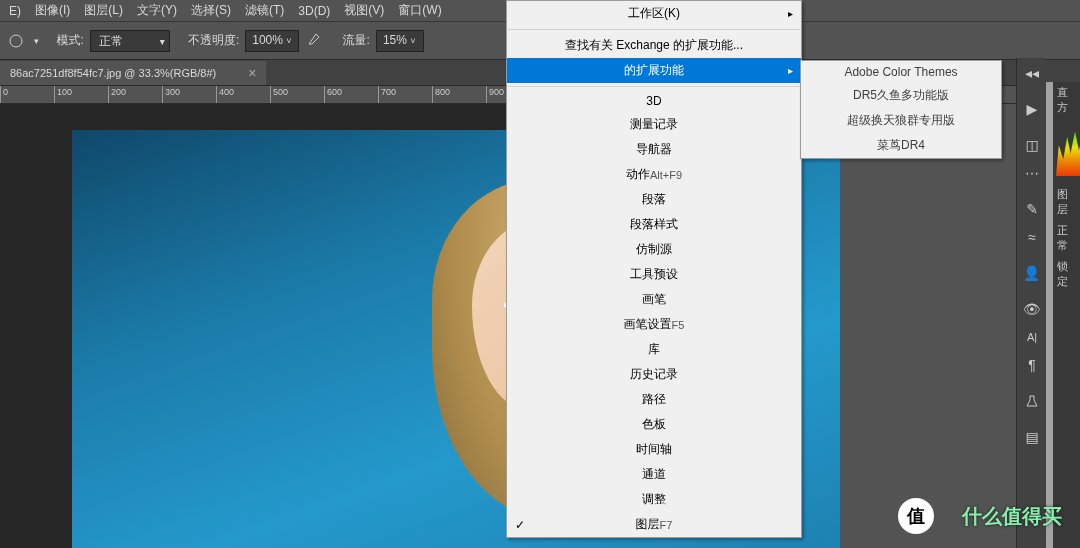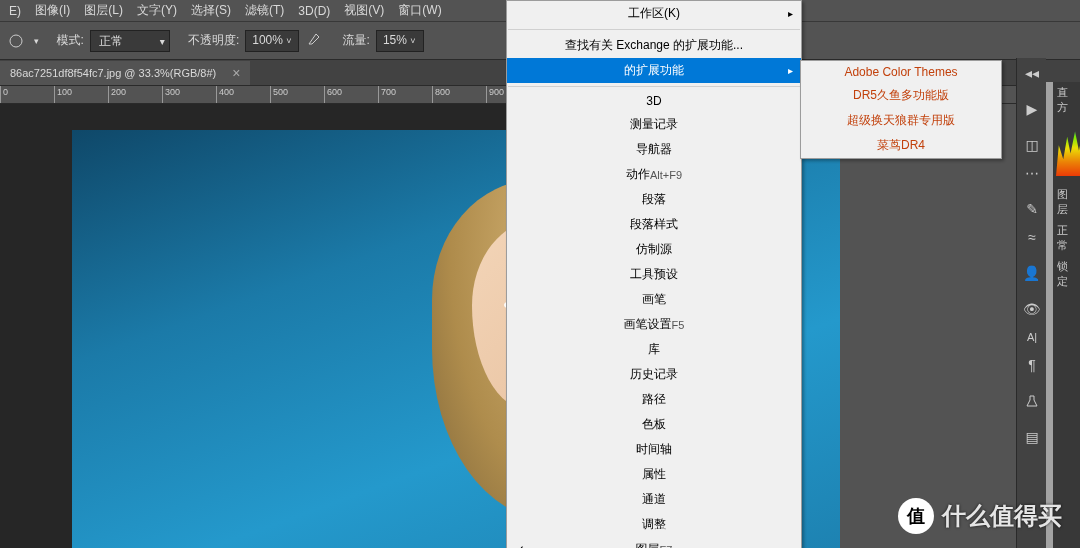--- a/index.html
+++ b/index.html
@@ -10,21 +10,21 @@
     
     .options-bar { height: 38px; background: #535353; display: flex; align-items: center; padding-left: 4px; border-bottom: 1px solid #2a2a2a; gap: 6px; }
     .tool-icon { width: 24px; height: 24px; display: flex; align-items: center; justify-content: center; }
     .dropdown { background: #3a3a3a; border: 1px solid #222; padding: 2px 20px 2px 8px; position: relative; height: 22px; line-height: 17px; min-width: 80px; }
     .dropdown::after { content: "▾"; position: absolute; right: 4px; top: 2px; font-size: 10px; }
     .opt-label { margin-left: 12px; }
     .opt-val { background: #3a3a3a; border: 1px solid #222; padding: 2px 6px; min-width: 48px; display: inline-block; text-align: left; height: 22px; }
     .slider-icon { display: inline-block; width: 20px; text-align: center; }
     
     .tab-bar { height: 26px; background: #424242; display: flex; align-items: center; border-bottom: 1px solid #2a2a2a; }
-    .doc-tab { background: #535353; padding: 4px 10px; display: flex; align-items: center; gap: 16px; font-size: 11px; }
+    .doc-tab { background: #535353; padding: 4px 10px; display: flex; align-items: center; gap: 32px; font-size: 11px; }
     .tab-close { color: #aaa; font-size: 14px; cursor: pointer; }
     .ruler-h { position: absolute; top: 86px; left: 0; right: 0; height: 18px; background: #535353; border-bottom: 1px solid #2a2a2a; overflow: hidden; display: flex; }
     .ruler-tick { position: relative; border-left: 1px solid #999; height: 18px; }
     .ruler-tick span { position: absolute; top: 1px; left: 2px; font-size: 9px; color: #ccc; }
     
     .canvas-area { position: absolute; top: 104px; left: 0; bottom: 0; width: 840px; background: #262626; overflow: hidden; }
     .canvas-bg { position: absolute; left: 72px; top: 26px; width: 770px; height: 500px; background: linear-gradient(160deg, #0f4869 0%, #1b7aa8 30%, #2499cc 60%, #1b7aa8 100%); }
     .face { position: absolute; left: 340px; top: 30px; width: 280px; height: 400px; }
     .head-shape { position: absolute; left: 60px; top: 60px; width: 150px; height: 190px; background: linear-gradient(135deg, #f3d5b8, #e8c19f); border-radius: 70px 70px 60px 60px / 90px 90px 110px 110px; }
     .neck { position: absolute; left: 102px; top: 230px; width: 66px; height: 90px; background: linear-gradient(180deg, #e8c19f, #dcb48f); }
@@ -37,33 +37,33 @@
     .hand { position: absolute; left: 180px; top: 10px; width: 52px; height: 130px; background: linear-gradient(135deg, #f3d5b8, #e8c19f); border-radius: 26px 20px 14px 30px; transform: rotate(8deg); }
     
     .dropdown-menu { position: absolute; top: 0; left: 506px; width: 296px; background: #f0f0f0; border: 1px solid #9c9c9c; color: #000; font-size: 12px; box-shadow: 2px 2px 3px rgba(0,0,0,0.3); z-index: 100; }
     .menu-item { padding: 4px 28px 4px 28px; display: flex; justify-content: center; align-items: center; position: relative; }
     .menu-item.has-sub::after { content: "▸"; position: absolute; right: 8px; font-size: 10px; }
     .menu-item.highlighted { background: #0078d7; color: #fff; }
     .menu-item .shortcut { color: #555; font-size: 11px; }
     .menu-sep { height: 1px; background: #d0d0d0; margin: 3px 1px; }
     .menu-check { position: absolute; left: 8px; }
     
-    .submenu { position: absolute; top: 60px; left: 800px; width: 202px; background: #f0f0f0; border: 1px solid #9c9c9c; color: #c2410c; font-size: 12px; box-shadow: 2px 2px 3px rgba(0,0,0,0.3); z-index: 101; }
+    .submenu { position: absolute; top: 60px; left: 800px; width: 202px; background: #f0f0f0; border: 1px solid #9c9c9c; color: #404040; font-size: 12px; box-shadow: 2px 2px 3px rgba(0,0,0,0.3); z-index: 101; }
     .submenu .menu-item { padding: 4px 14px; }
     
     .right-strip-1 { position: absolute; right: 34px; top: 58px; width: 30px; bottom: 0; background: #424242; border-left: 1px solid #2a2a2a; }
     .right-strip-2 { position: absolute; right: 0; top: 82px; width: 34px; bottom: 0; background: #383838; border-left: 7px solid #a3a3a3; }
     .panel-icon { width: 30px; height: 26px; display: flex; align-items: center; justify-content: center; color: #ccc; font-size: 14px; margin: 2px 0; }
     .panel-sep { height: 6px; }
     .histogram { width: 28px; height: 56px; background: linear-gradient(to top, #ff3b00 0%, #ff8b00 25%, #fff100 50%, #7fff00 70%, #003cff 100%); margin: 2px 3px; opacity: 0.9; clip-path: polygon(0 100%, 10% 45%, 26% 70%, 40% 30%, 52% 60%, 68% 20%, 82% 55%, 100% 10%, 100% 100%); }
     .mini-label { font-size: 11px; color: #ccc; padding: 3px 4px; }
     
     .watermark { position: absolute; right: 18px; bottom: 14px; display: flex; align-items: center; gap: 8px; z-index: 200; }
     .wm-badge { width: 36px; height: 36px; border-radius: 50%; background: #fff; color: #000; display: flex; align-items: center; justify-content: center; font-size: 18px; font-weight: bold; }
-    .wm-text { color: #e5e5e5; font-size: 24px; font-weight: bold; text-shadow: 0 0 3px rgba(0,0,0,0.8); }
+    .wm-text { color: #86efac; font-size: 20px; font-weight: bold; text-shadow: 0 0 3px rgba(0,0,0,0.8); margin-left: 20px; }
   </style>
 </head>
 <body>
 
 <div class="menu-bar">
     <span>E)</span>
     <span>图像(I)</span>
     <span>图层(L)</span>
     <span>文字(Y)</span>
     <span>选择(S)</span>
@@ -226,23 +226,20 @@
     <div class="menu-item">
       <span>路径</span>
     </div>
     <div class="menu-item">
       <span>色板</span>
     </div>
     <div class="menu-item">
       <span>时间轴</span>
     </div>
     <div class="menu-item">
-      <span>属性</span>
-    </div>
-    <div class="menu-item">
       <span>通道</span>
     </div>
     <div class="menu-item">
       <span>调整</span>
     </div>
     <div class="menu-item">
       <span>图层</span>
       <span class="shortcut">F7</span>
       <span class="menu-check">✓</span>
     </div>

